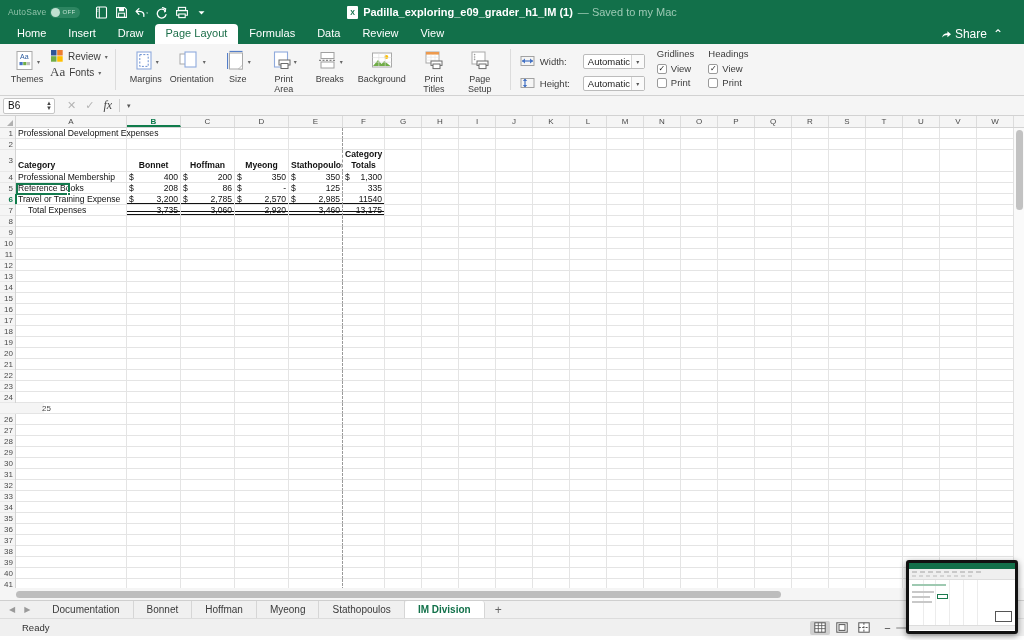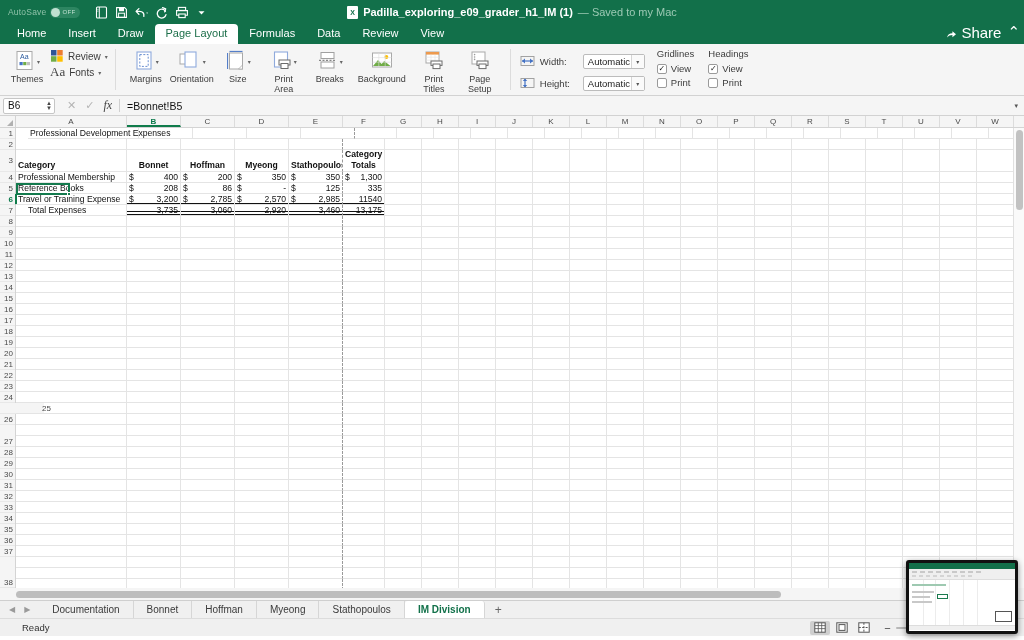--- a/index.html
+++ b/index.html
@@ -65,21 +65,21 @@
     height: 20px; background: #12704a; display: flex; align-items: flex-end;
     padding-left: 6px; position: relative;
   }
   .rtab {
     font-size: 11px; color: #ffffff; padding: 3px 11px 4px 11px;
     border-radius: 4px 4px 0 0; line-height: 13px;
   }
   .rtab.active { background: #ffffff; color: #1d6f4a; font-weight: 400; }
   .share-wrap {
     margin-left: auto; display: flex; align-items: center; gap: 6px;
-    margin-right: 4px; padding-bottom: 3px; color: #fff; font-size: 15px;
+    margin-right: 21px; padding-bottom: 3px; color: #fff; font-size: 12px;
   }
 
   
   .ribbon {
     height: 52px; background: #f5f5f5; border-bottom: 1px solid #d2d2d2;
     display: flex; align-items: stretch; position: relative;
   }
   .rgroup { display: flex; align-items: flex-start; padding: 2px 4px 0 4px; }
   .rsep { width: 1px; background: #dcdcdc; margin: 5px 3px; }
   .ritem {
@@ -554,21 +554,20 @@
         <span>▲</span>
         <span>▼</span>
       </span>
   </div>
   <div class="fb-btns">
     <span>✕</span>
     <span>✓</span>
     <span class="fx">fx</span>
   </div>
   <div class="fb-divider"></div>
-  <div class="fb-content">=Bonnet!B5</div>
   <div class="fb-expand">▾</div>
 </div>
 
 <div class="grid-wrap">
   <div class="colhead" id="colhead">
     <div class="corner"></div>
   <div class="ch" style="width: 111px;">A</div>
       <div class="ch sel" style="width: 54px;">B</div>
       <div class="ch" style="width: 54px;">C</div>
       <div class="ch" style="width: 54px;">D</div>
@@ -613,39 +612,39 @@
         <div class="rh" style="height: 11px; line-height: 11px;">17</div>
         <div class="rh" style="height: 11px; line-height: 11px;">18</div>
         <div class="rh" style="height: 11px; line-height: 11px;">19</div>
         <div class="rh" style="height: 11px; line-height: 11px;">20</div>
         <div class="rh" style="height: 11px; line-height: 11px;">21</div>
         <div class="rh" style="height: 11px; line-height: 11px;">22</div>
         <div class="rh" style="height: 11px; line-height: 11px;">23</div>
         <div class="rh" style="height: 11px; line-height: 11px;">24</div>
         <div class="rh" style="height: 11px; line-height: 11px; padding-left: 42px;">25</div>
         <div class="rh" style="height: 11px; line-height: 11px;">26</div>
-        <div class="rh" style="height: 11px; line-height: 11px; margin-top: 11px;">27</div>
+        <div class="rh" style="height: 11px; line-height: 11px;">27</div>
         <div class="rh" style="height: 11px; line-height: 11px;">28</div>
         <div class="rh" style="height: 11px; line-height: 11px;">29</div>
         <div class="rh" style="height: 11px; line-height: 11px;">30</div>
         <div class="rh" style="height: 11px; line-height: 11px;">31</div>
         <div class="rh" style="height: 11px; line-height: 11px;">32</div>
         <div class="rh" style="height: 11px; line-height: 11px;">33</div>
         <div class="rh" style="height: 11px; line-height: 11px;">34</div>
         <div class="rh" style="height: 11px; line-height: 11px;">35</div>
         <div class="rh" style="height: 11px; line-height: 11px;">36</div>
         <div class="rh" style="height: 11px; line-height: 11px;">37</div>
-        <div class="rh" style="height: 11px; line-height: 11px; margin-top: 20px;">38</div>
+        <div class="rh" style="height: 11px; line-height: 11px;">38</div>
         <div class="rh" style="height: 11px; line-height: 11px;">39</div>
         <div class="rh" style="height: 11px; line-height: 11px;">40</div>
         <div class="rh" style="height: 11px; line-height: 11px;">41</div>
       </div>
     <div class="cells" id="cells">
         <div class="grow">
-          <div class="gcell" style="width: 111px; height: 11px; line-height: 11px; overflow: visible; z-index: 2; margin-left: 12px;">Professional Development Expenses</div>
+          <div class="gcell" style="width: 111px; height: 11px; line-height: 11px; overflow: visible; z-index: 2;">Professional Development Expenses</div>
           <div class="gcell" style="width: 54px; height: 11px; line-height: 11px;"></div>
           <div class="gcell" style="width: 54px; height: 11px; line-height: 11px;"></div>
           <div class="gcell" style="width: 54px; height: 11px; line-height: 11px;"></div>
           <div class="gcell pagebreak-r" style="width: 54px; height: 11px; line-height: 11px;"></div>
           <div class="gcell" style="width: 42px; height: 11px; line-height: 11px;"></div>
           <div class="gcell" style="width: 37px; height: 11px; line-height: 11px;"></div>
           <div class="gcell" style="width: 37px; height: 11px; line-height: 11px;"></div>
           <div class="gcell" style="width: 37px; height: 11px; line-height: 11px;"></div>
           <div class="gcell" style="width: 37px; height: 11px; line-height: 11px;"></div>
           <div class="gcell" style="width: 37px; height: 11px; line-height: 11px;"></div>

